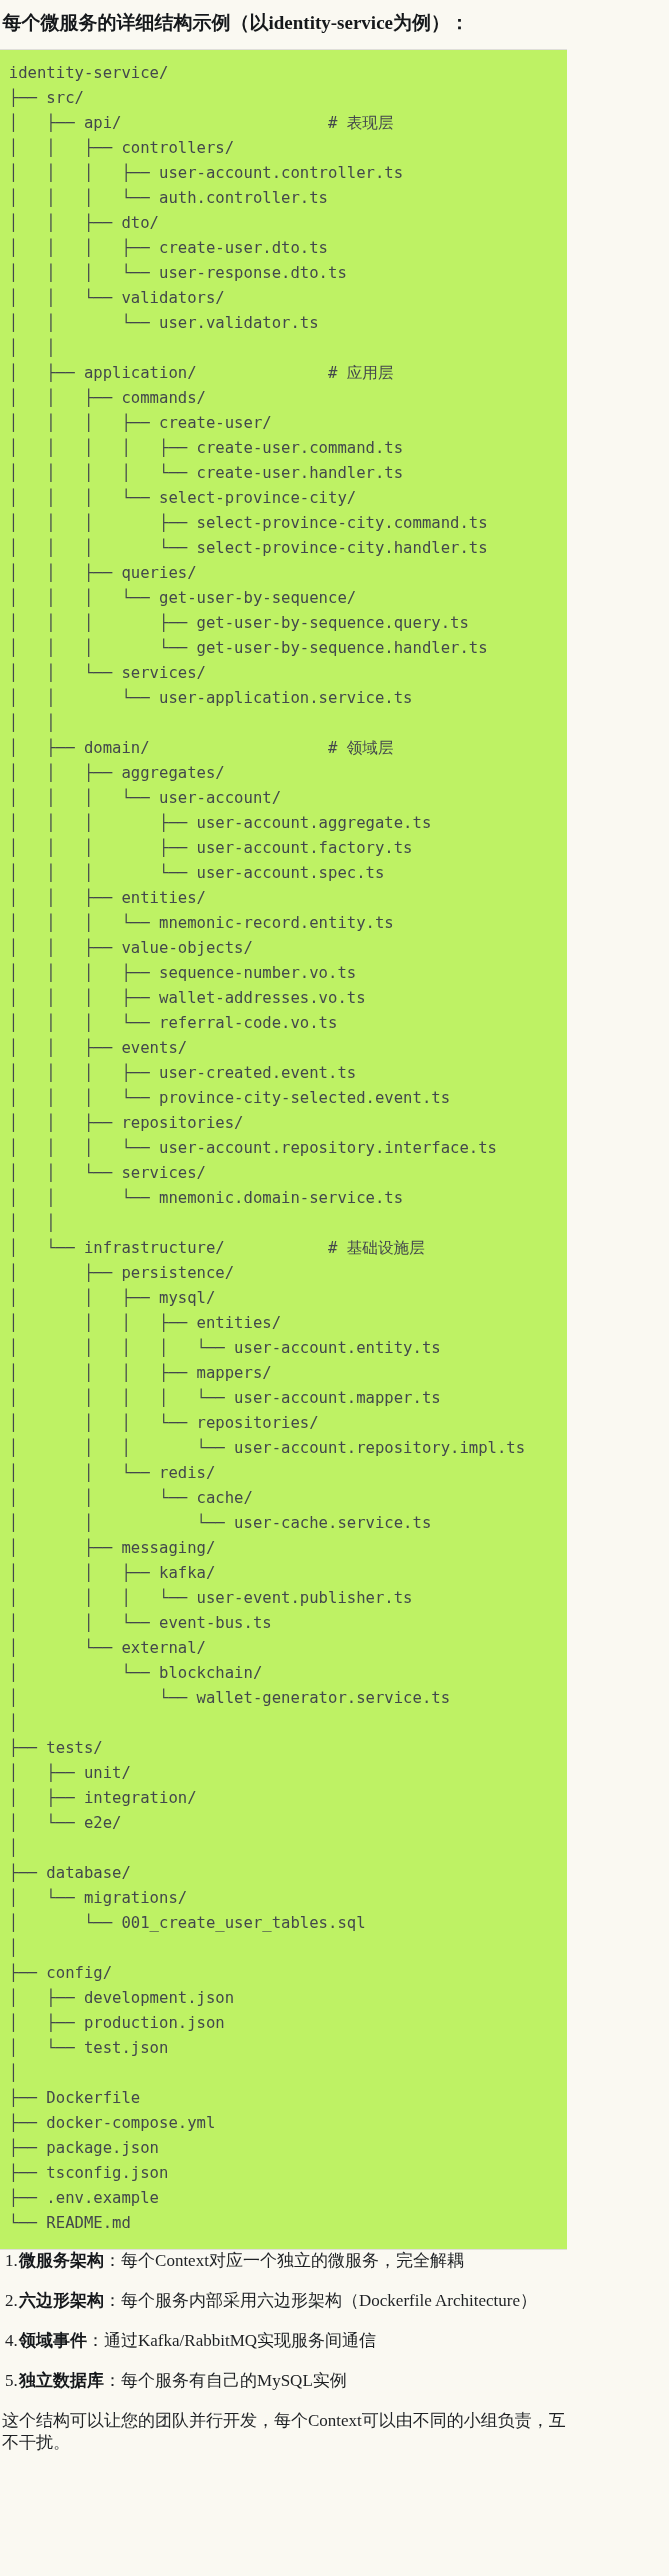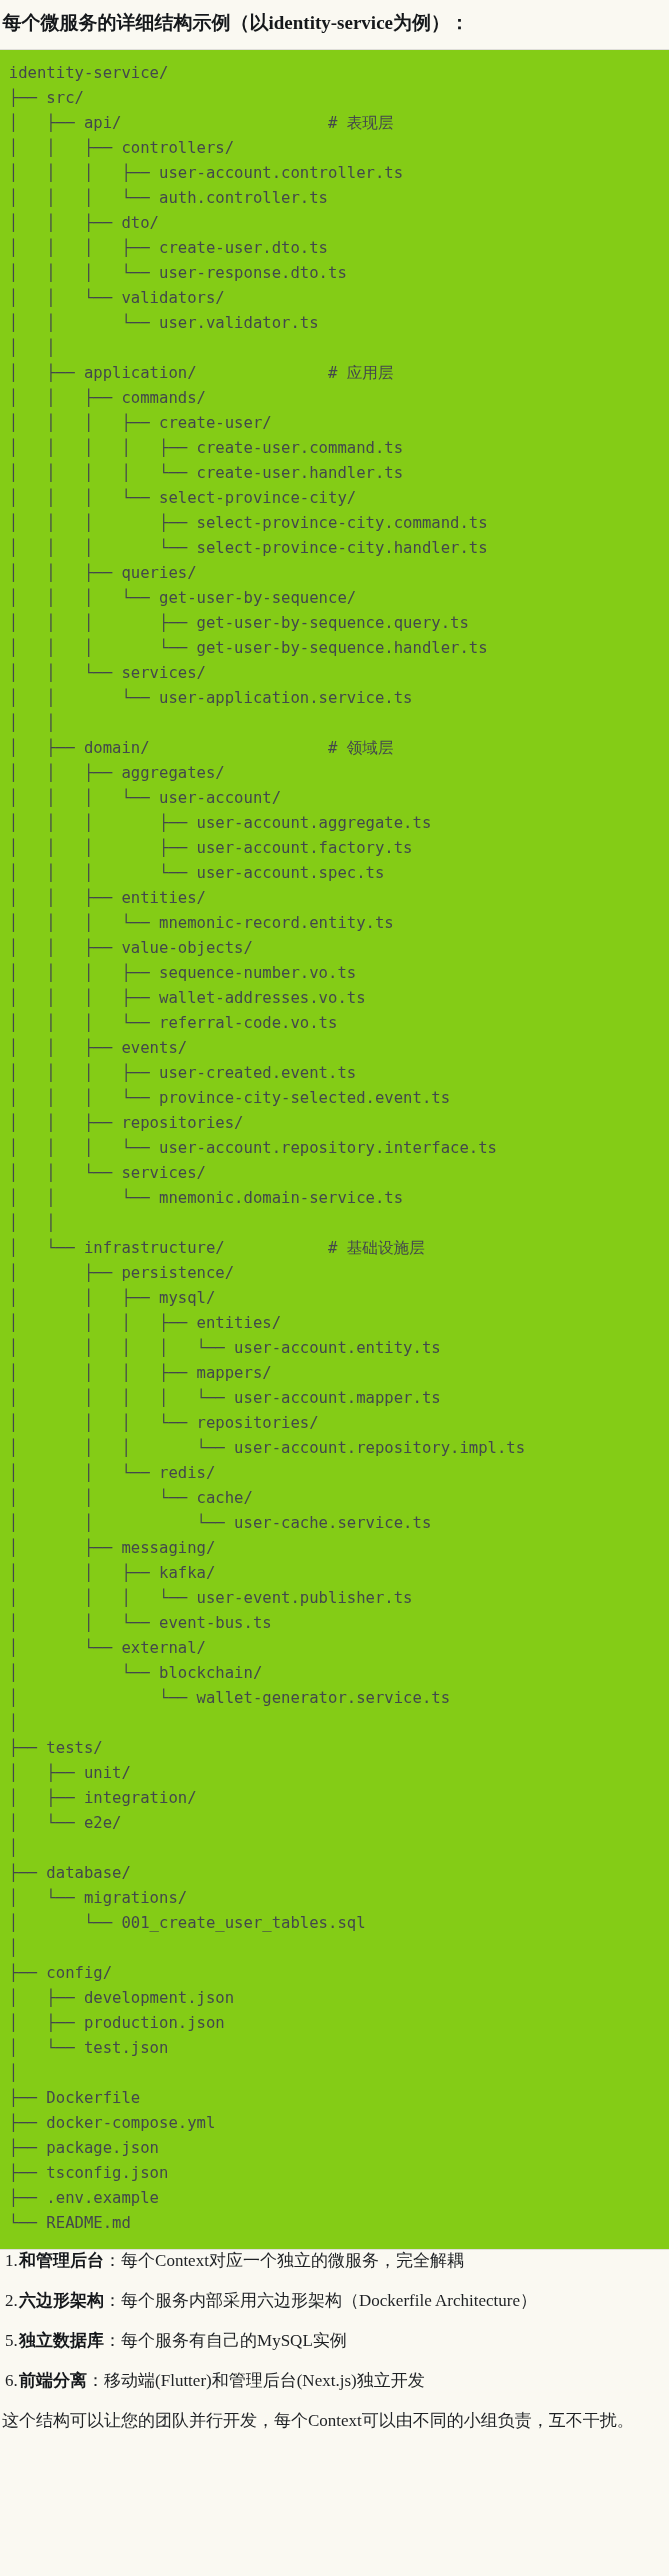--- a/index.html
+++ b/index.html
@@ -3,37 +3,37 @@
 <meta charset="utf-8">
 <style>
   html, body {
     margin: 0;
     padding: 0;
     background: #faf9f2;
     color: #1e2124;
     font-family: "Liberation Serif", serif;
   }
   .page {
-    width: 669px;
+    width: 567px;
     min-height: 2576px;
     box-sizing: border-box;
     overflow: hidden;
   }
   h1.doc-title {
     font-size: 19px;
     line-height: 25px;
     font-weight: bold;
     color: #15181b;
     margin: 10px 0 0 2.5px;
   }
   pre.code-block {
     margin: 13.8px 0 0 0;
     border-top: 0.6px solid #dfdeda;
     border-bottom: 0.6px solid #dfdeda;
-    background: #84cc16;
+    background: #bef264;
     color: #43484c;
     font-family: "DejaVu Sans Mono", monospace;
     font-size: 15.6px;
     line-height: 25px;
     padding: 11.3px 8.8px 12.5px 8.8px;
     white-space: pre;
     overflow: hidden;
   }
   h2.notes-heading {
     font-size: 18px;
@@ -155,22 +155,22 @@
 │
 ├── Dockerfile
 ├── docker-compose.yml
 ├── package.json
 ├── tsconfig.json
 ├── .env.example
 └── README.md</pre>
 
 
   <div id="notes-list">
-      <div class="note-item"><span class="num">1.</span><span class="term">和管理后台</span><span>：每个Context对应一个独立的微服务，完全解耦</span></div>
+      <div class="note-item"><span class="num">1.</span><span class="term">微服务架构</span><span>：每个Context对应一个独立的微服务，完全解耦</span></div>
       <div class="note-item"><span class="num">2.</span><span class="term">六边形架构</span><span>：每个服务内部采用六边形架构（Dockerfile Architecture）</span></div>
+      <div class="note-item"><span class="num">4.</span><span class="term">领域事件</span><span>：通过Kafka/RabbitMQ实现服务间通信</span></div>
       <div class="note-item"><span class="num">5.</span><span class="term">独立数据库</span><span>：每个服务有自己的MySQL实例</span></div>
-      <div class="note-item"><span class="num">6.</span><span class="term">前端分离</span><span>：移动端(Flutter)和管理后台(Next.js)独立开发</span></div>
     </div>
 
   <p class="footer-text">这个结构可以让您的团队并行开发，每个Context可以由不同的小组负责，互不干扰。</p>
 
 </div>
 
 
 </body></html>

